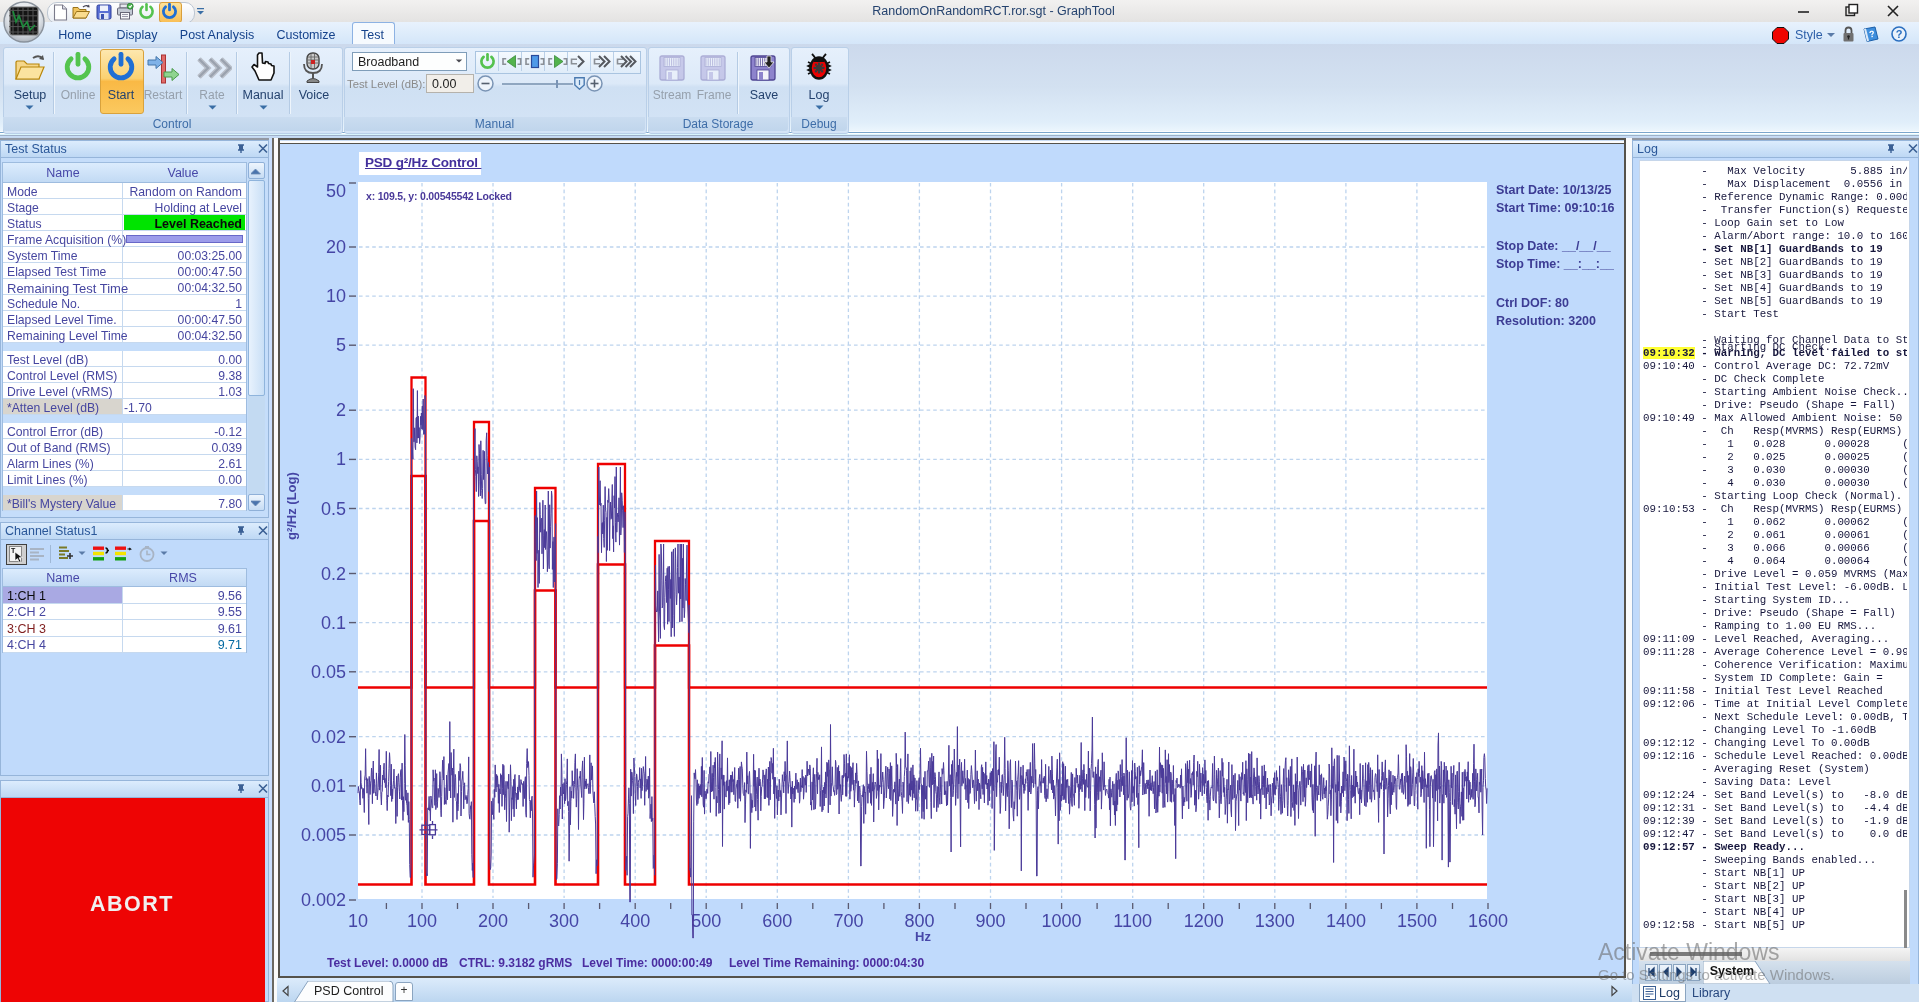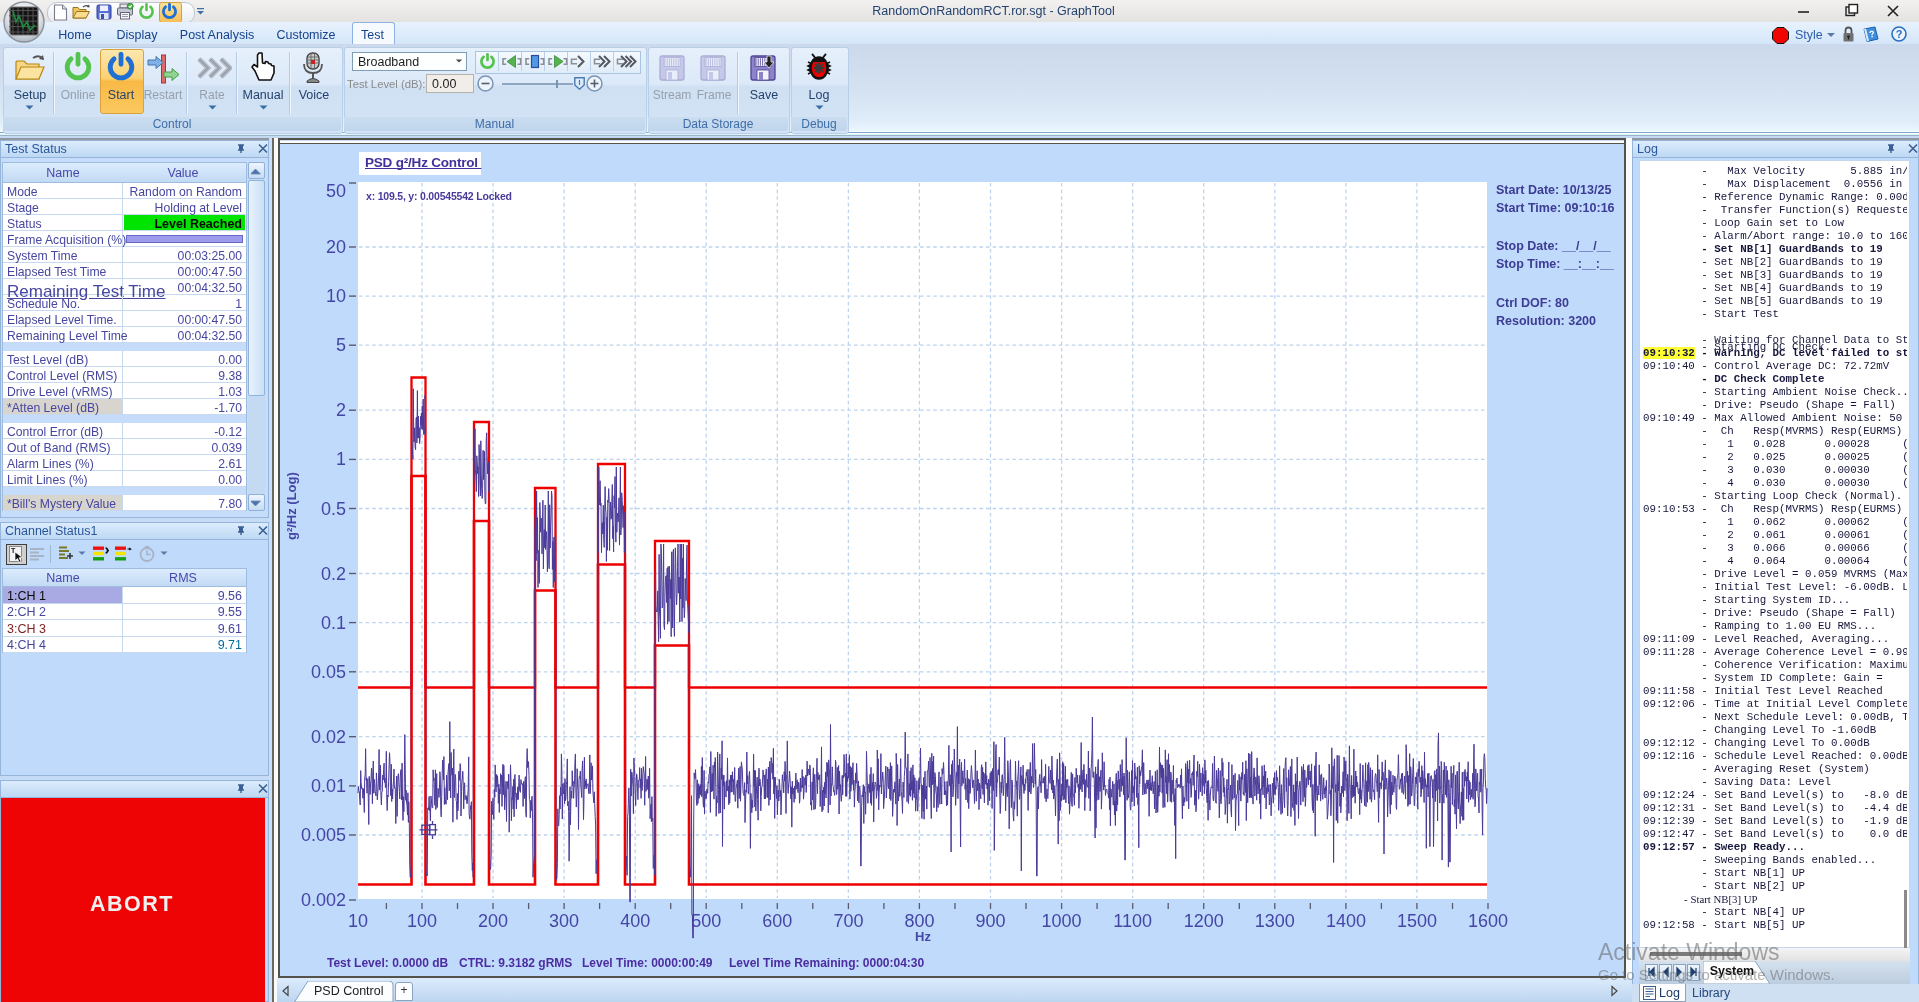--- a/index.html
+++ b/index.html
@@ -377,21 +377,21 @@
 <div style="position:absolute;left:3px;top:247px;width:243px;height:16px;border-bottom:1px solid #c6d9ef;box-sizing:border-box;"></div>
 <div style="position:absolute;left:3px;top:247px;width:120px;height:16px;border-right:1px solid #c6d9ef;box-sizing:border-box;"></div>
 <div style="position:absolute;left:7px;top:248.5px;font-size:12.2px;color:#4646a0;white-space:nowrap;">System Time</div>
 <div style="position:absolute;left:124px;top:248.5px;width:118px;text-align:right;font-size:12.2px;color:#4646a0;white-space:nowrap;">00:03:25.00</div>
 <div style="position:absolute;left:3px;top:263px;width:243px;height:16px;border-bottom:1px solid #c6d9ef;box-sizing:border-box;"></div>
 <div style="position:absolute;left:3px;top:263px;width:120px;height:16px;border-right:1px solid #c6d9ef;box-sizing:border-box;"></div>
 <div style="position:absolute;left:7px;top:264.5px;font-size:12.2px;color:#4646a0;white-space:nowrap;">Elapsed Test Time</div>
 <div style="position:absolute;left:124px;top:264.5px;width:118px;text-align:right;font-size:12.2px;color:#4646a0;white-space:nowrap;">00:00:47.50</div>
 <div style="position:absolute;left:3px;top:279px;width:243px;height:16px;border-bottom:1px solid #c6d9ef;box-sizing:border-box;"></div>
 <div style="position:absolute;left:3px;top:279px;width:120px;height:16px;border-right:1px solid #c6d9ef;box-sizing:border-box;"></div>
-<div style="position:absolute;left:7px;top:280.5px;font-size:17px;color:#4646a0;white-space:nowrap;text-decoration:underline;">Remaining Test Time</div>
+<div style="position:absolute;left:7px;top:280.5px;font-size:13px;color:#4646a0;white-space:nowrap;">Remaining Test Time</div>
 <div style="position:absolute;left:124px;top:280.5px;width:118px;text-align:right;font-size:12.2px;color:#4646a0;white-space:nowrap;">00:04:32.50</div>
 <div style="position:absolute;left:3px;top:295px;width:243px;height:16px;border-bottom:1px solid #c6d9ef;box-sizing:border-box;"></div>
 <div style="position:absolute;left:3px;top:295px;width:120px;height:16px;border-right:1px solid #c6d9ef;box-sizing:border-box;"></div>
 <div style="position:absolute;left:7px;top:296.5px;font-size:12.2px;color:#4646a0;white-space:nowrap;">Schedule No.</div>
 <div style="position:absolute;left:124px;top:296.5px;width:118px;text-align:right;font-size:12.2px;color:#4646a0;white-space:nowrap;">1</div>
 <div style="position:absolute;left:3px;top:311px;width:243px;height:16px;border-bottom:1px solid #c6d9ef;box-sizing:border-box;"></div>
 <div style="position:absolute;left:3px;top:311px;width:120px;height:16px;border-right:1px solid #c6d9ef;box-sizing:border-box;"></div>
 <div style="position:absolute;left:7px;top:312.5px;font-size:12.2px;color:#4646a0;white-space:nowrap;">Elapsed Level Time.</div>
 <div style="position:absolute;left:124px;top:312.5px;width:118px;text-align:right;font-size:12.2px;color:#4646a0;white-space:nowrap;">00:00:47.50</div>
 <div style="position:absolute;left:3px;top:327px;width:243px;height:16px;border-bottom:1px solid #c6d9ef;box-sizing:border-box;"></div>
@@ -408,21 +408,21 @@
 <div style="position:absolute;left:7px;top:368.5px;font-size:12.2px;color:#4646a0;white-space:nowrap;">Control Level (RMS)</div>
 <div style="position:absolute;left:124px;top:368.5px;width:118px;text-align:right;font-size:12.2px;color:#4646a0;white-space:nowrap;">9.38</div>
 <div style="position:absolute;left:3px;top:383px;width:243px;height:16px;border-bottom:1px solid #c6d9ef;box-sizing:border-box;"></div>
 <div style="position:absolute;left:3px;top:383px;width:120px;height:16px;border-right:1px solid #c6d9ef;box-sizing:border-box;"></div>
 <div style="position:absolute;left:7px;top:384.5px;font-size:12.2px;color:#4646a0;white-space:nowrap;">Drive Level (vRMS)</div>
 <div style="position:absolute;left:124px;top:384.5px;width:118px;text-align:right;font-size:12.2px;color:#4646a0;white-space:nowrap;">1.03</div>
 <div style="position:absolute;left:3px;top:399px;width:243px;height:16px;border-bottom:1px solid #c6d9ef;box-sizing:border-box;"></div>
 <div style="position:absolute;left:3px;top:399px;width:120px;height:16px;border-right:1px solid #c6d9ef;box-sizing:border-box;"></div>
 <div style="position:absolute;left:3px;top:399px;width:119px;height:15px;background:#d8d5ce;"></div>
 <div style="position:absolute;left:7px;top:400.5px;font-size:12.2px;color:#4646a0;white-space:nowrap;">*Atten Level (dB)</div>
-<div style="position:absolute;left:124px;top:400.5px;width:118px;text-align:right;font-size:12.2px;color:#4646a0;white-space:nowrap;">-1.70</div>
+<div style="position:absolute;left:124px;top:400.5px;width:118px;text-align:left;font-size:12.2px;color:#4646a0;white-space:nowrap;">-1.70</div>
 <div style="position:absolute;left:3px;top:415px;width:243px;height:8px;background:#c5ddfa;"></div>
 <div style="position:absolute;left:3px;top:423px;width:243px;height:16px;border-bottom:1px solid #c6d9ef;box-sizing:border-box;"></div>
 <div style="position:absolute;left:3px;top:423px;width:120px;height:16px;border-right:1px solid #c6d9ef;box-sizing:border-box;"></div>
 <div style="position:absolute;left:7px;top:424.5px;font-size:12.2px;color:#4646a0;white-space:nowrap;">Control Error (dB)</div>
 <div style="position:absolute;left:124px;top:424.5px;width:118px;text-align:right;font-size:12.2px;color:#4646a0;white-space:nowrap;">-0.12</div>
 <div style="position:absolute;left:3px;top:439px;width:243px;height:16px;border-bottom:1px solid #c6d9ef;box-sizing:border-box;"></div>
 <div style="position:absolute;left:3px;top:439px;width:120px;height:16px;border-right:1px solid #c6d9ef;box-sizing:border-box;"></div>
 <div style="position:absolute;left:7px;top:440.5px;font-size:12.2px;color:#4646a0;white-space:nowrap;">Out of Band (RMS)</div>
 <div style="position:absolute;left:124px;top:440.5px;width:118px;text-align:right;font-size:12.2px;color:#4646a0;white-space:nowrap;">0.039</div>
 <div style="position:absolute;left:3px;top:455px;width:243px;height:16px;border-bottom:1px solid #c6d9ef;box-sizing:border-box;"></div>
@@ -639,21 +639,21 @@
 <div style="position:absolute;left:1643px;top:242.5px;width:264px;font-family:'Liberation Mono',monospace;font-size:10.8px;font-weight:bold;color:#16163c;white-space:pre;overflow:hidden;"><span style="visibility:hidden">00:00:00</span> - Set NB[1] GuardBands to 19</div>
 <div style="position:absolute;left:1643px;top:255.5px;width:264px;font-family:'Liberation Mono',monospace;font-size:10.8px;font-weight:normal;color:#16163c;white-space:pre;overflow:hidden;"><span style="visibility:hidden">00:00:00</span> - Set NB[2] GuardBands to 19</div>
 <div style="position:absolute;left:1643px;top:268.5px;width:264px;font-family:'Liberation Mono',monospace;font-size:10.8px;font-weight:normal;color:#16163c;white-space:pre;overflow:hidden;"><span style="visibility:hidden">00:00:00</span> - Set NB[3] GuardBands to 19</div>
 <div style="position:absolute;left:1643px;top:281.5px;width:264px;font-family:'Liberation Mono',monospace;font-size:10.8px;font-weight:normal;color:#16163c;white-space:pre;overflow:hidden;"><span style="visibility:hidden">00:00:00</span> - Set NB[4] GuardBands to 19</div>
 <div style="position:absolute;left:1643px;top:294.5px;width:264px;font-family:'Liberation Mono',monospace;font-size:10.8px;font-weight:normal;color:#16163c;white-space:pre;overflow:hidden;"><span style="visibility:hidden">00:00:00</span> - Set NB[5] GuardBands to 19</div>
 <div style="position:absolute;left:1643px;top:307.5px;width:264px;font-family:'Liberation Mono',monospace;font-size:10.8px;font-weight:normal;color:#16163c;white-space:pre;overflow:hidden;"><span style="visibility:hidden">00:00:00</span> - Start Test</div>
 <div style="position:absolute;left:1643px;top:320.5px;width:264px;font-family:'Liberation Mono',monospace;font-size:10.8px;font-weight:normal;color:#16163c;white-space:pre;overflow:hidden;margin-top:20px;"><span style="visibility:hidden">00:00:00</span> - Starting DC Check...</div>
 <div style="position:absolute;left:1643px;top:333.5px;width:264px;font-family:'Liberation Mono',monospace;font-size:10.8px;font-weight:normal;color:#16163c;white-space:pre;overflow:hidden;"><span style="visibility:hidden">00:00:00</span> - Waiting for Channel Data to Stab</div>
 <div style="position:absolute;left:1643px;top:346.5px;width:264px;font-family:'Liberation Mono',monospace;font-size:10.8px;font-weight:bold;color:#16163c;white-space:pre;overflow:hidden;"><span style="background:#ffff33;">09:10:32</span> - Warning, DC level failed to stab</div>
 <div style="position:absolute;left:1643px;top:359.5px;width:264px;font-family:'Liberation Mono',monospace;font-size:10.8px;font-weight:normal;color:#16163c;white-space:pre;overflow:hidden;"><span style="">09:10:40</span> - Control Average DC: 72.72mV</div>
-<div style="position:absolute;left:1643px;top:372.5px;width:264px;font-family:'Liberation Mono',monospace;font-size:10.8px;font-weight:bold;color:#16163c;white-space:pre;overflow:hidden;"><span style="visibility:hidden">00:00:00</span> - DC Check Complete</div>
+<div style="position:absolute;left:1643px;top:372.5px;width:264px;font-family:'Liberation Mono',monospace;font-size:10.8px;font-weight:normal;color:#16163c;white-space:pre;overflow:hidden;"><span style="visibility:hidden">00:00:00</span> - DC Check Complete</div>
 <div style="position:absolute;left:1643px;top:385.5px;width:264px;font-family:'Liberation Mono',monospace;font-size:10.8px;font-weight:normal;color:#16163c;white-space:pre;overflow:hidden;"><span style="visibility:hidden">00:00:00</span> - Starting Ambient Noise Check...</div>
 <div style="position:absolute;left:1643px;top:398.5px;width:264px;font-family:'Liberation Mono',monospace;font-size:10.8px;font-weight:normal;color:#16163c;white-space:pre;overflow:hidden;"><span style="visibility:hidden">00:00:00</span> - Drive: Pseudo (Shape = Fall)</div>
 <div style="position:absolute;left:1643px;top:411.5px;width:264px;font-family:'Liberation Mono',monospace;font-size:10.8px;font-weight:normal;color:#16163c;white-space:pre;overflow:hidden;"><span style="">09:10:49</span> - Max Allowed Ambient Noise: 50 mv</div>
 <div style="position:absolute;left:1643px;top:424.5px;width:264px;font-family:'Liberation Mono',monospace;font-size:10.8px;font-weight:normal;color:#16163c;white-space:pre;overflow:hidden;"><span style="visibility:hidden">00:00:00</span> -  Ch   Resp(MVRMS) Resp(EURMS) L</div>
 <div style="position:absolute;left:1643px;top:437.5px;width:264px;font-family:'Liberation Mono',monospace;font-size:10.8px;font-weight:normal;color:#16163c;white-space:pre;overflow:hidden;"><span style="visibility:hidden">00:00:00</span> -   1   0.028      0.00028     (</div>
 <div style="position:absolute;left:1643px;top:450.5px;width:264px;font-family:'Liberation Mono',monospace;font-size:10.8px;font-weight:normal;color:#16163c;white-space:pre;overflow:hidden;"><span style="visibility:hidden">00:00:00</span> -   2   0.025      0.00025     (</div>
 <div style="position:absolute;left:1643px;top:463.5px;width:264px;font-family:'Liberation Mono',monospace;font-size:10.8px;font-weight:normal;color:#16163c;white-space:pre;overflow:hidden;"><span style="visibility:hidden">00:00:00</span> -   3   0.030      0.00030     (</div>
 <div style="position:absolute;left:1643px;top:476.5px;width:264px;font-family:'Liberation Mono',monospace;font-size:10.8px;font-weight:normal;color:#16163c;white-space:pre;overflow:hidden;"><span style="visibility:hidden">00:00:00</span> -   4   0.030      0.00030     (</div>
 <div style="position:absolute;left:1643px;top:489.5px;width:264px;font-family:'Liberation Mono',monospace;font-size:10.8px;font-weight:normal;color:#16163c;white-space:pre;overflow:hidden;"><span style="visibility:hidden">00:00:00</span> - Starting Loop Check (Normal). S</div>
 <div style="position:absolute;left:1643px;top:502.5px;width:264px;font-family:'Liberation Mono',monospace;font-size:10.8px;font-weight:normal;color:#16163c;white-space:pre;overflow:hidden;"><span style="">09:10:53</span> -  Ch   Resp(MVRMS) Resp(EURMS) L</div>
@@ -679,21 +679,21 @@
 <div style="position:absolute;left:1643px;top:762.5px;width:264px;font-family:'Liberation Mono',monospace;font-size:10.8px;font-weight:normal;color:#16163c;white-space:pre;overflow:hidden;"><span style="visibility:hidden">00:00:00</span> - Averaging Reset (System)</div>
 <div style="position:absolute;left:1643px;top:775.5px;width:264px;font-family:'Liberation Mono',monospace;font-size:10.8px;font-weight:normal;color:#16163c;white-space:pre;overflow:hidden;"><span style="visibility:hidden">00:00:00</span> - Saving Data: Level</div>
 <div style="position:absolute;left:1643px;top:788.5px;width:264px;font-family:'Liberation Mono',monospace;font-size:10.8px;font-weight:normal;color:#16163c;white-space:pre;overflow:hidden;"><span style="">09:12:24</span> - Set Band Level(s) to   -8.0 dB.</div>
 <div style="position:absolute;left:1643px;top:801.5px;width:264px;font-family:'Liberation Mono',monospace;font-size:10.8px;font-weight:normal;color:#16163c;white-space:pre;overflow:hidden;"><span style="">09:12:31</span> - Set Band Level(s) to   -4.4 dB.</div>
 <div style="position:absolute;left:1643px;top:814.5px;width:264px;font-family:'Liberation Mono',monospace;font-size:10.8px;font-weight:normal;color:#16163c;white-space:pre;overflow:hidden;"><span style="">09:12:39</span> - Set Band Level(s) to   -1.9 dB.</div>
 <div style="position:absolute;left:1643px;top:827.5px;width:264px;font-family:'Liberation Mono',monospace;font-size:10.8px;font-weight:normal;color:#16163c;white-space:pre;overflow:hidden;"><span style="">09:12:47</span> - Set Band Level(s) to    0.0 dB.</div>
 <div style="position:absolute;left:1643px;top:840.5px;width:264px;font-family:'Liberation Mono',monospace;font-size:10.8px;font-weight:bold;color:#16163c;white-space:pre;overflow:hidden;"><span style="">09:12:57</span> - Sweep Ready...</div>
 <div style="position:absolute;left:1643px;top:853.5px;width:264px;font-family:'Liberation Mono',monospace;font-size:10.8px;font-weight:normal;color:#16163c;white-space:pre;overflow:hidden;"><span style="visibility:hidden">00:00:00</span> - Sweeping Bands enabled...</div>
 <div style="position:absolute;left:1643px;top:866.5px;width:264px;font-family:'Liberation Mono',monospace;font-size:10.8px;font-weight:normal;color:#16163c;white-space:pre;overflow:hidden;"><span style="visibility:hidden">00:00:00</span> - Start NB[1] UP</div>
 <div style="position:absolute;left:1643px;top:879.5px;width:264px;font-family:'Liberation Mono',monospace;font-size:10.8px;font-weight:normal;color:#16163c;white-space:pre;overflow:hidden;"><span style="visibility:hidden">00:00:00</span> - Start NB[2] UP</div>
-<div style="position:absolute;left:1643px;top:892.5px;width:264px;font-family:Liberation Serif, serif;font-size:10.8px;font-weight:normal;color:#16163c;white-space:pre;overflow:hidden;"><span style="visibility:hidden">00:00:00</span> - Start NB[3] UP</div>
+<div style="position:absolute;left:1643px;top:892.5px;width:264px;font-family:Liberation Mono, monospace;font-size:10.8px;font-weight:normal;color:#16163c;white-space:pre;overflow:hidden;"><span style="visibility:hidden">00:00:00</span> - Start NB[3] UP</div>
 <div style="position:absolute;left:1643px;top:905.5px;width:264px;font-family:'Liberation Mono',monospace;font-size:10.8px;font-weight:normal;color:#16163c;white-space:pre;overflow:hidden;"><span style="visibility:hidden">00:00:00</span> - Start NB[4] UP</div>
 <div style="position:absolute;left:1643px;top:918.5px;width:264px;font-family:'Liberation Mono',monospace;font-size:10.8px;font-weight:normal;color:#16163c;white-space:pre;overflow:hidden;"><span style="">09:12:58</span> - Start NB[5] UP</div>
 <div style="position:absolute;left:1904px;top:890px;width:3px;height:58px;background:#8a8a8a;"></div>
 <div style="position:absolute;left:1639px;top:948px;width:271px;height:13px;background:linear-gradient(#f4f4f4,#e2e2e2);"></div>
 <div style="position:absolute;left:1650px;top:952px;width:92px;height:4px;background:#7a7a7a;"></div>
 <div style="position:absolute;left:1639px;top:961px;width:271px;height:23px;background:linear-gradient(#d5e1ed,#bccddf);"></div>
 <div style="position:absolute;left:1645px;top:964px;width:13px;height:17px;background:linear-gradient(#eef4fb,#cfe0f1);border:1px solid #8aa4c0;box-sizing:border-box;"></div>
 <svg style="position:absolute;left:1645px;top:964px" width="13" height="16">
     <path d="M9,4 L5,8 L9,12 Z M4,4 V12" stroke="#1e3f6f" stroke-width="1.3" fill="#1e3f6f"></path>
   </svg>

